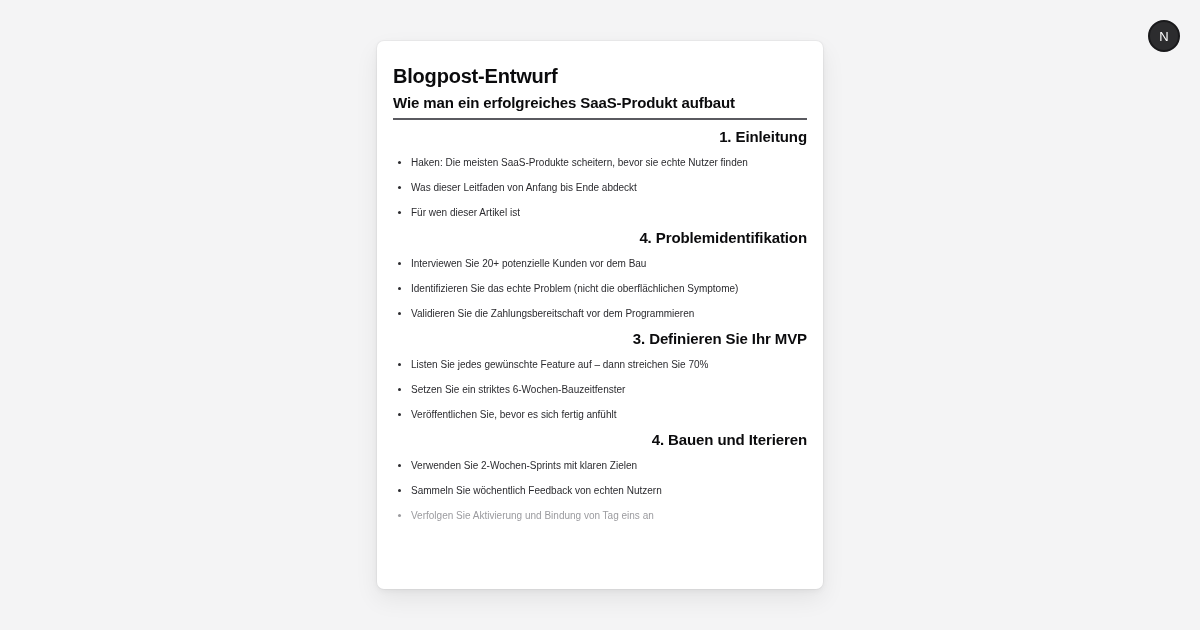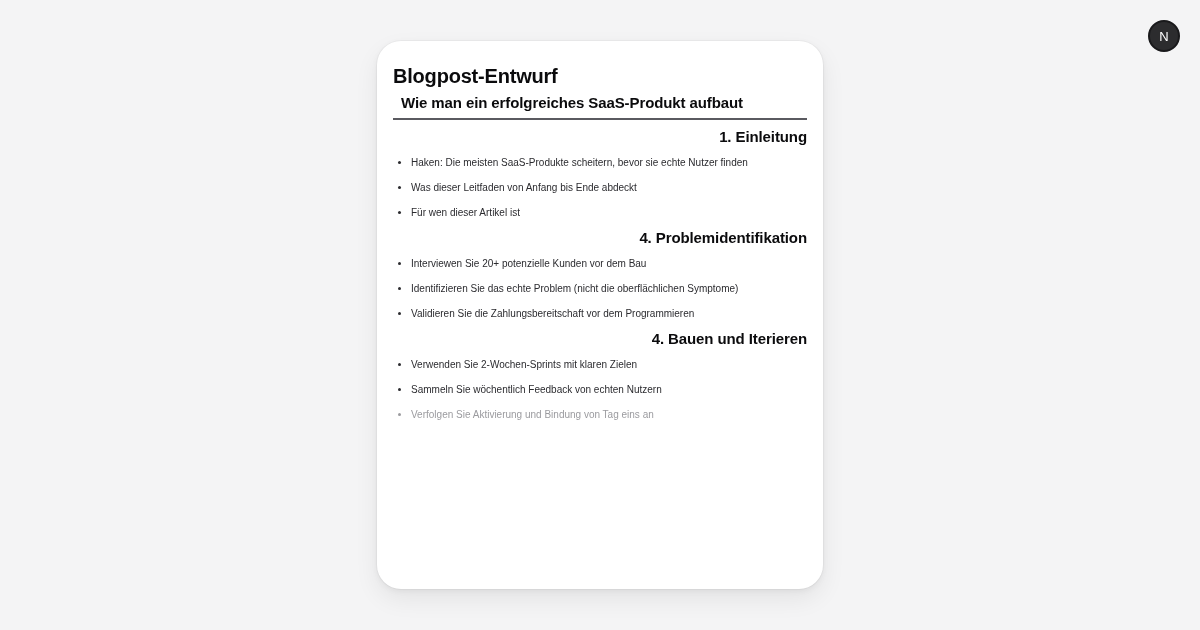--- a/index.html
+++ b/index.html
@@ -20,36 +20,36 @@
     display: flex; align-items: center; justify-content: center;
     color: #ffffff; font-size: 13px; font-weight: 500;
     cursor: pointer; user-select: none;
   }
 
   .card {
     position: absolute; left: 50%; top: 50%;
     transform: translate(-50%, -50%);
     width: 446px; height: 548px;
     background: #ffffff;
-    border-radius: 24px;
+    border-radius: 7px;
     padding: 23px 16px 12px 16px;
     box-shadow: 0 0 0 1px rgba(0,0,0,0.03),
                 0 2px 6px rgba(0,0,0,0.05),
                 0 10px 24px rgba(0,0,0,0.07);
     overflow: hidden;
   }
 
   .card-title {
     margin: 0;
     font-size: 20px; line-height: 24px;
     font-weight: 700; color: #0b0b0d;
     letter-spacing: -0.2px;
   }
   .card-subtitle {
-    margin: 6px 0 0 8px;
+    margin: 6px 0 0 0;
     font-size: 15px; line-height: 18.75px;
     font-weight: 700; color: #0b0b0d;
     letter-spacing: -0.1px;
   }
   .rule {
     margin: 5px 0 7px 0;
     border: none;
     border-top: 2px solid #5a5a60;
   }
 
@@ -98,20 +98,26 @@
     <section>
       <h3 class="section-heading">4. Problemidentifikation</h3>
       <ul class="bullets">
         <li>Interviewen Sie 20+ potenzielle Kunden vor dem Bau</li>
         <li>Identifizieren Sie das echte Problem (nicht die oberflächlichen Symptome)</li>
         <li>Validieren Sie die Zahlungsbereitschaft vor dem Programmieren</li>
       </ul>
     </section>
 
     <section>
+      <h3 class="section-heading">3. Definieren Sie Ihr MVP</h3>
+      <ul class="bullets">
+        <li>Listen Sie jedes gewünschte Feature auf – dann streichen Sie 70%</li>
+        <li>Setzen Sie ein striktes 6-Wochen-Bauzeitfenster</li>
+        <li>Veröffentlichen Sie, bevor es sich fertig anfühlt</li>
+      </ul>
     </section>
 
     <section>
       <h3 class="section-heading">4. Bauen und Iterieren</h3>
       <ul class="bullets">
         <li>Verwenden Sie 2-Wochen-Sprints mit klaren Zielen</li>
         <li>Sammeln Sie wöchentlich Feedback von echten Nutzern</li>
         <li class="faded">Verfolgen Sie Aktivierung und Bindung von Tag eins an</li>
       </ul>
     </section>

